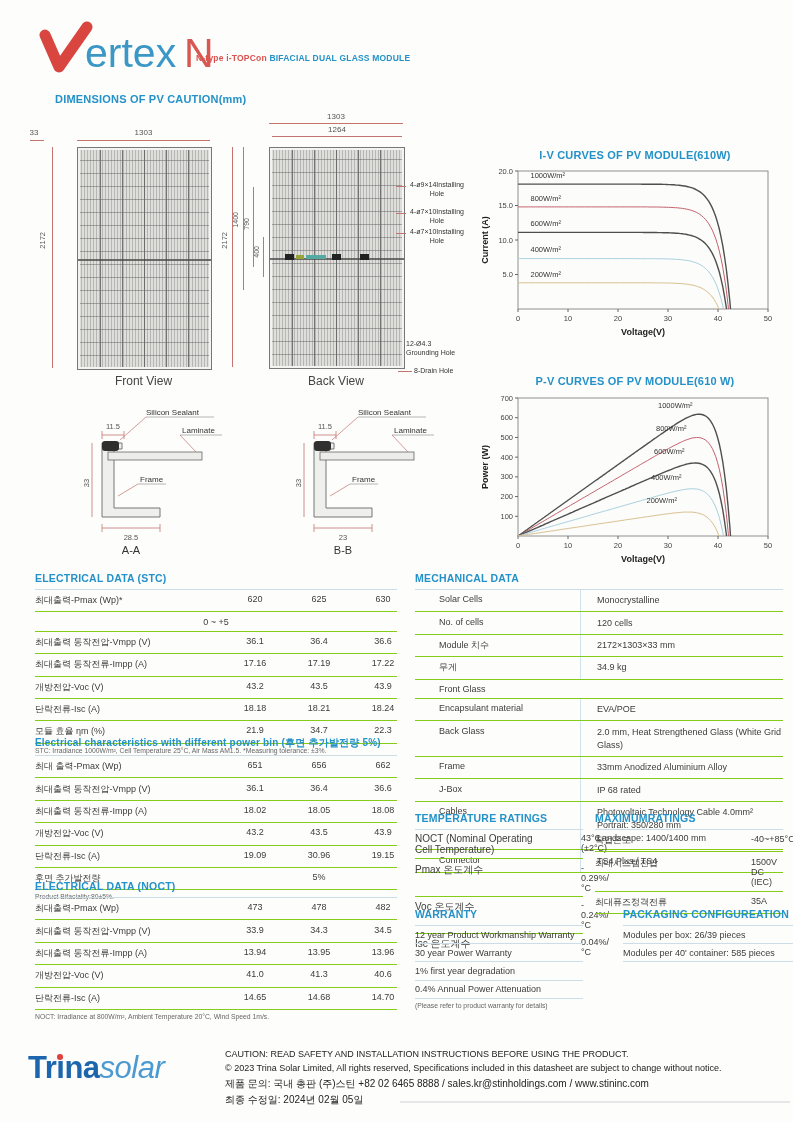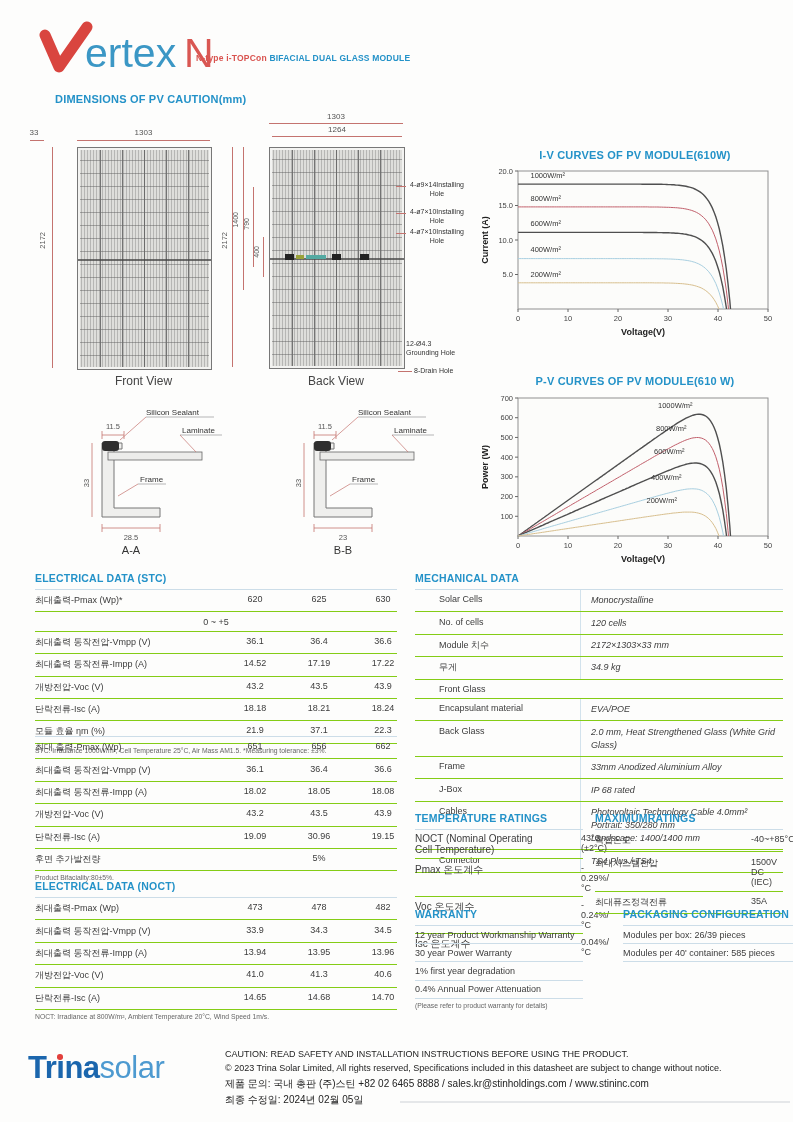--- a/index.html
+++ b/index.html
@@ -45,33 +45,33 @@
 
   
   .tbl{position:absolute;font-size:9px;color:#3c3c3c;}
   .tbl .hd{margin-bottom:5px;font-size:10.5px;}
   .rows{border-top:1px solid #ccdde8;}
   .trow{display:flex;border-bottom:1px solid #84cc16;align-items:flex-start;gap:36px;}
   .tcell{padding:4.2px 0 4.2px 0;}
   .t-elec .c0{flex:0 0 170px;}
   .t-elec .c1,.t-elec .c2,.t-elec .c3{flex:1;text-align:center;}
   .t-mech .c0{flex:0 0 105px;margin-left:24px;}
-  .t-mech .c1{flex:1;border-left:1px solid #d2e2ec;padding-left:10px;white-space:pre-line;line-height:1.45;font-style:italic;}
+  .t-mech .c1{flex:1;border-left:1px solid #d2e2ec;padding-left:16px;white-space:pre-line;line-height:1.45;}
   .t-kv .tcell{padding:3.2px 0;}
   .t-kv .c0{flex:0 0 130px;font-size:10px;}
   .t-kv .c1{flex:1;}
   .t-kvm .c0{flex:0 0 120px;}
   .t-kvm .c1{flex:1;}
   .items .item{border-bottom:1px solid #ccdde8;padding:3.6px 0;}
   .fnote{font-size:6.8px;color:#666;margin-top:3px;}
 
   
   .flogo{position:absolute;left:28px;top:1050px;font-size:31px;letter-spacing:-0.5px;}
   .ftrina{font-weight:bold;color:#1b66ad;}
-  .fsolar{color:#4d9ad0;}
+  .fsolar{color:#4d9ad0;font-style:italic;}
   .fdot{position:relative;font-weight:bold;color:#1b66ad;}
   .fdot::after{content:'';position:absolute;left:1px;top:4px;width:5.5px;height:5.5px;border-radius:50%;background:#e2403c;}
   .ftext{position:absolute;left:225px;top:1047px;width:555px;font-size:9px;color:#222;line-height:1.6;}
   .ftext .kr{font-size:10px;}
   .fbar{position:absolute;left:400px;top:1101px;width:390px;height:2px;background:#e5e7e9;}
 </style>
 </head>
 <body>
 
 <div class="page">
@@ -278,47 +278,48 @@
           <div class="tcell c3"></div>
         </div>
         <div class="trow">
           <div class="tcell c0">최대출력 동작전압-Vmpp (V)</div>
           <div class="tcell c1">36.1</div>
           <div class="tcell c2">36.4</div>
           <div class="tcell c3">36.6</div>
         </div>
         <div class="trow">
           <div class="tcell c0">최대출력 동작전류-Impp (A)</div>
-          <div class="tcell c1">14.52</div>
+          <div class="tcell c1">17.16</div>
           <div class="tcell c2">17.19</div>
           <div class="tcell c3">17.22</div>
         </div>
         <div class="trow">
           <div class="tcell c0">개방전압-Voc (V)</div>
           <div class="tcell c1">43.2</div>
           <div class="tcell c2">43.5</div>
           <div class="tcell c3">43.9</div>
         </div>
         <div class="trow">
           <div class="tcell c0">단락전류-Isc (A)</div>
           <div class="tcell c1">18.18</div>
           <div class="tcell c2">18.21</div>
           <div class="tcell c3">18.24</div>
         </div>
         <div class="trow">
           <div class="tcell c0">모듈 효율 ηm (%)</div>
           <div class="tcell c1">21.9</div>
-          <div class="tcell c2">37.1</div>
+          <div class="tcell c2">34.7</div>
           <div class="tcell c3">22.3</div>
         </div>
       </div>
     <div class="fnote">STC: Irradiance 1000W/m², Cell Temperature 25°C, Air Mass AM1.5.   *Measuring tolerance: ±3%.</div>
   </div>
 
   <div class="tbl" style="left:35px;top:736px;width:362px">
+    <div class="hd sec-title" style="font-size:10px">Electrical characteristics with different power bin (후면 추가발전량 5%)</div>
     <div class="rows t-elec">
         <div class="trow">
           <div class="tcell c0">최대 출력-Pmax (Wp)</div>
           <div class="tcell c1">651</div>
           <div class="tcell c2">656</div>
           <div class="tcell c3">662</div>
         </div>
         <div class="trow">
           <div class="tcell c0">최대출력 동작전압-Vmpp (V)</div>
           <div class="tcell c1">36.1</div>

